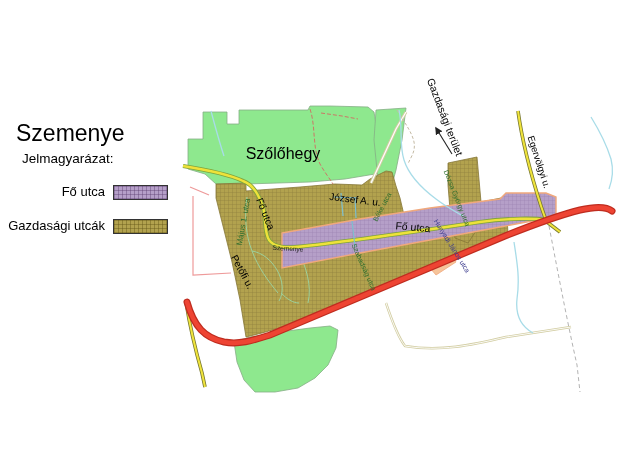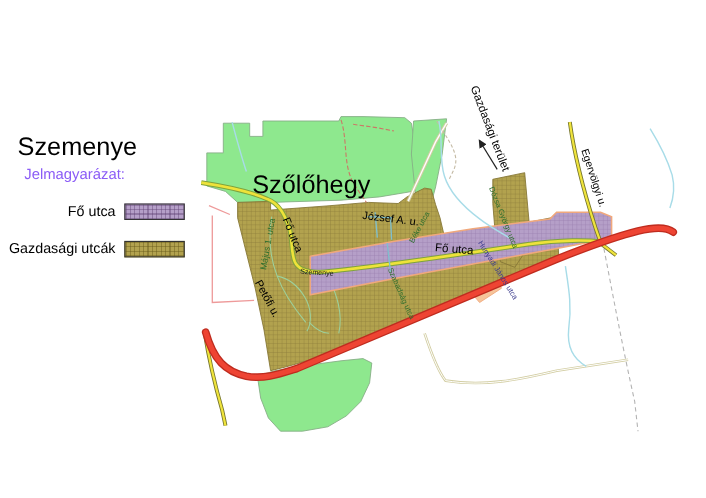--- a/index.html
+++ b/index.html
@@ -4,21 +4,21 @@
 <style>
   html,body{margin:0;padding:0;background:#fff;}
   #stage{position:relative;width:642px;height:453px;background:#fff;overflow:hidden;
          font-family:"Liberation Sans",sans-serif;}
   #map-svg{position:absolute;left:0;top:0;}
   .lbl{position:absolute;white-space:nowrap;transform-origin:center center;
        font-family:"Liberation Sans",sans-serif;color:#000;line-height:1;}
   
   #legend{position:absolute;left:0;top:0;width:175px;}
   .legend-title{position:absolute;left:16px;top:120px;font-size:23px;color:#000;}
-  .legend-subtitle{position:absolute;left:22px;top:151px;font-size:13.5px;color:#8b5cf6;}
+  .legend-subtitle{position:absolute;left:22px;top:151px;font-size:13.5px;color:#000000;}
   .legend-label{position:absolute;width:105px;text-align:right;font-size:13px;color:#000;}
   .swatch{position:absolute;width:55px;height:15px;border:1px solid #333;box-sizing:border-box;}
   .swatch-purple{background-color:#b59fc8;
     background-image:repeating-linear-gradient(0deg,rgba(90,60,110,.4) 0 1px,transparent 1px 4px),
                      repeating-linear-gradient(90deg,rgba(90,60,110,.4) 0 1px,transparent 1px 4px);}
   .swatch-olive{background-color:#b2a24e;
     background-image:repeating-linear-gradient(0deg,rgba(95,82,20,.4) 0 1px,transparent 1px 4px),
                      repeating-linear-gradient(90deg,rgba(95,82,20,.4) 0 1px,transparent 1px 4px);}
 </style>
 </head>
@@ -122,21 +122,21 @@
 
   <div id="legend">
     <div class="legend-title">Szemenye</div>
     <div class="legend-subtitle">Jelmagyarázat:</div>
     <div class="legend-label" style="left:0;top:184px;">Fő utca</div>
     <div class="swatch swatch-purple" style="left:113px;top:185px;"></div>
     <div class="legend-label" style="left:0;top:218px;">Gazdasági utcák</div>
     <div class="swatch swatch-olive" style="left:113px;top:219px;"></div>
   </div>
 
-  <div class="lbl" style="left:283px;top:168px;font-size:23px;transform:translate(-50%,-50%);">Szőlőhegy</div>
+  <div class="lbl" style="left:283px;top:154px;font-size:16px;transform:translate(-50%,-50%);">Szőlőhegy</div>
 
   <div class="lbl" style="left:445px;top:117px;font-size:10.5px;transform:translate(-50%,-50%) rotate(69deg);">Gazdasági terület</div>
 
   <div class="lbl" style="left:539px;top:162px;font-size:9.5px;transform:translate(-50%,-50%) rotate(72deg);">Egervölgyi u.</div>
 
   <div class="lbl" style="left:355px;top:200px;font-size:10px;transform:translate(-50%,-50%) rotate(7deg);">József A. u.</div>
 
   <div class="lbl" style="left:265px;top:214px;font-size:10px;transform:translate(-50%,-50%) rotate(68deg);">Fő utca</div>
 
   <div class="lbl" style="left:413px;top:227px;font-size:10.5px;transform:translate(-50%,-50%) rotate(5deg);">Fő utca</div>

